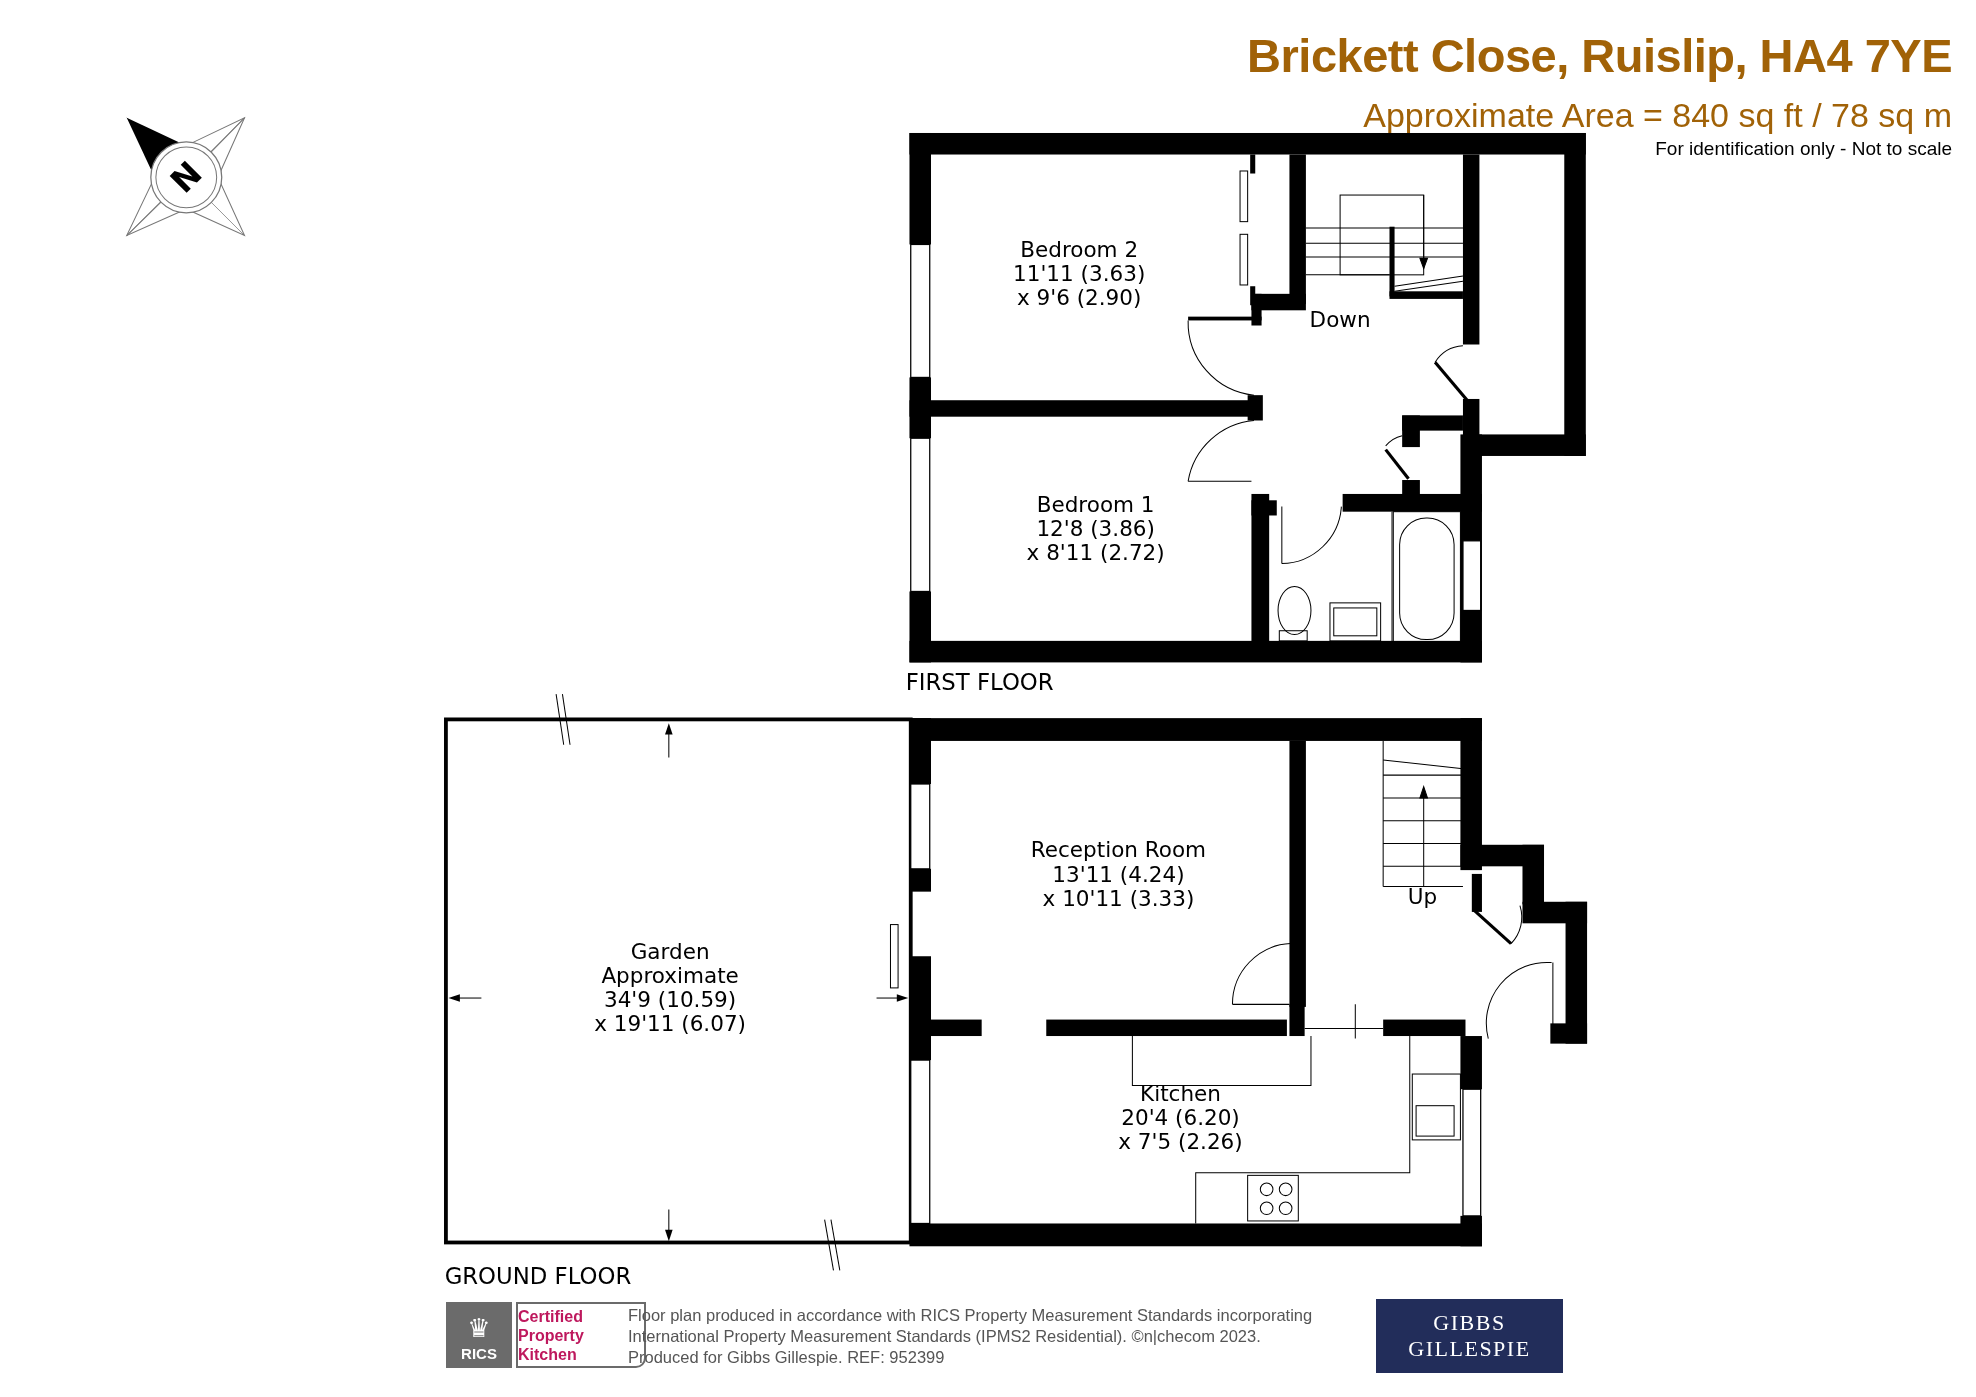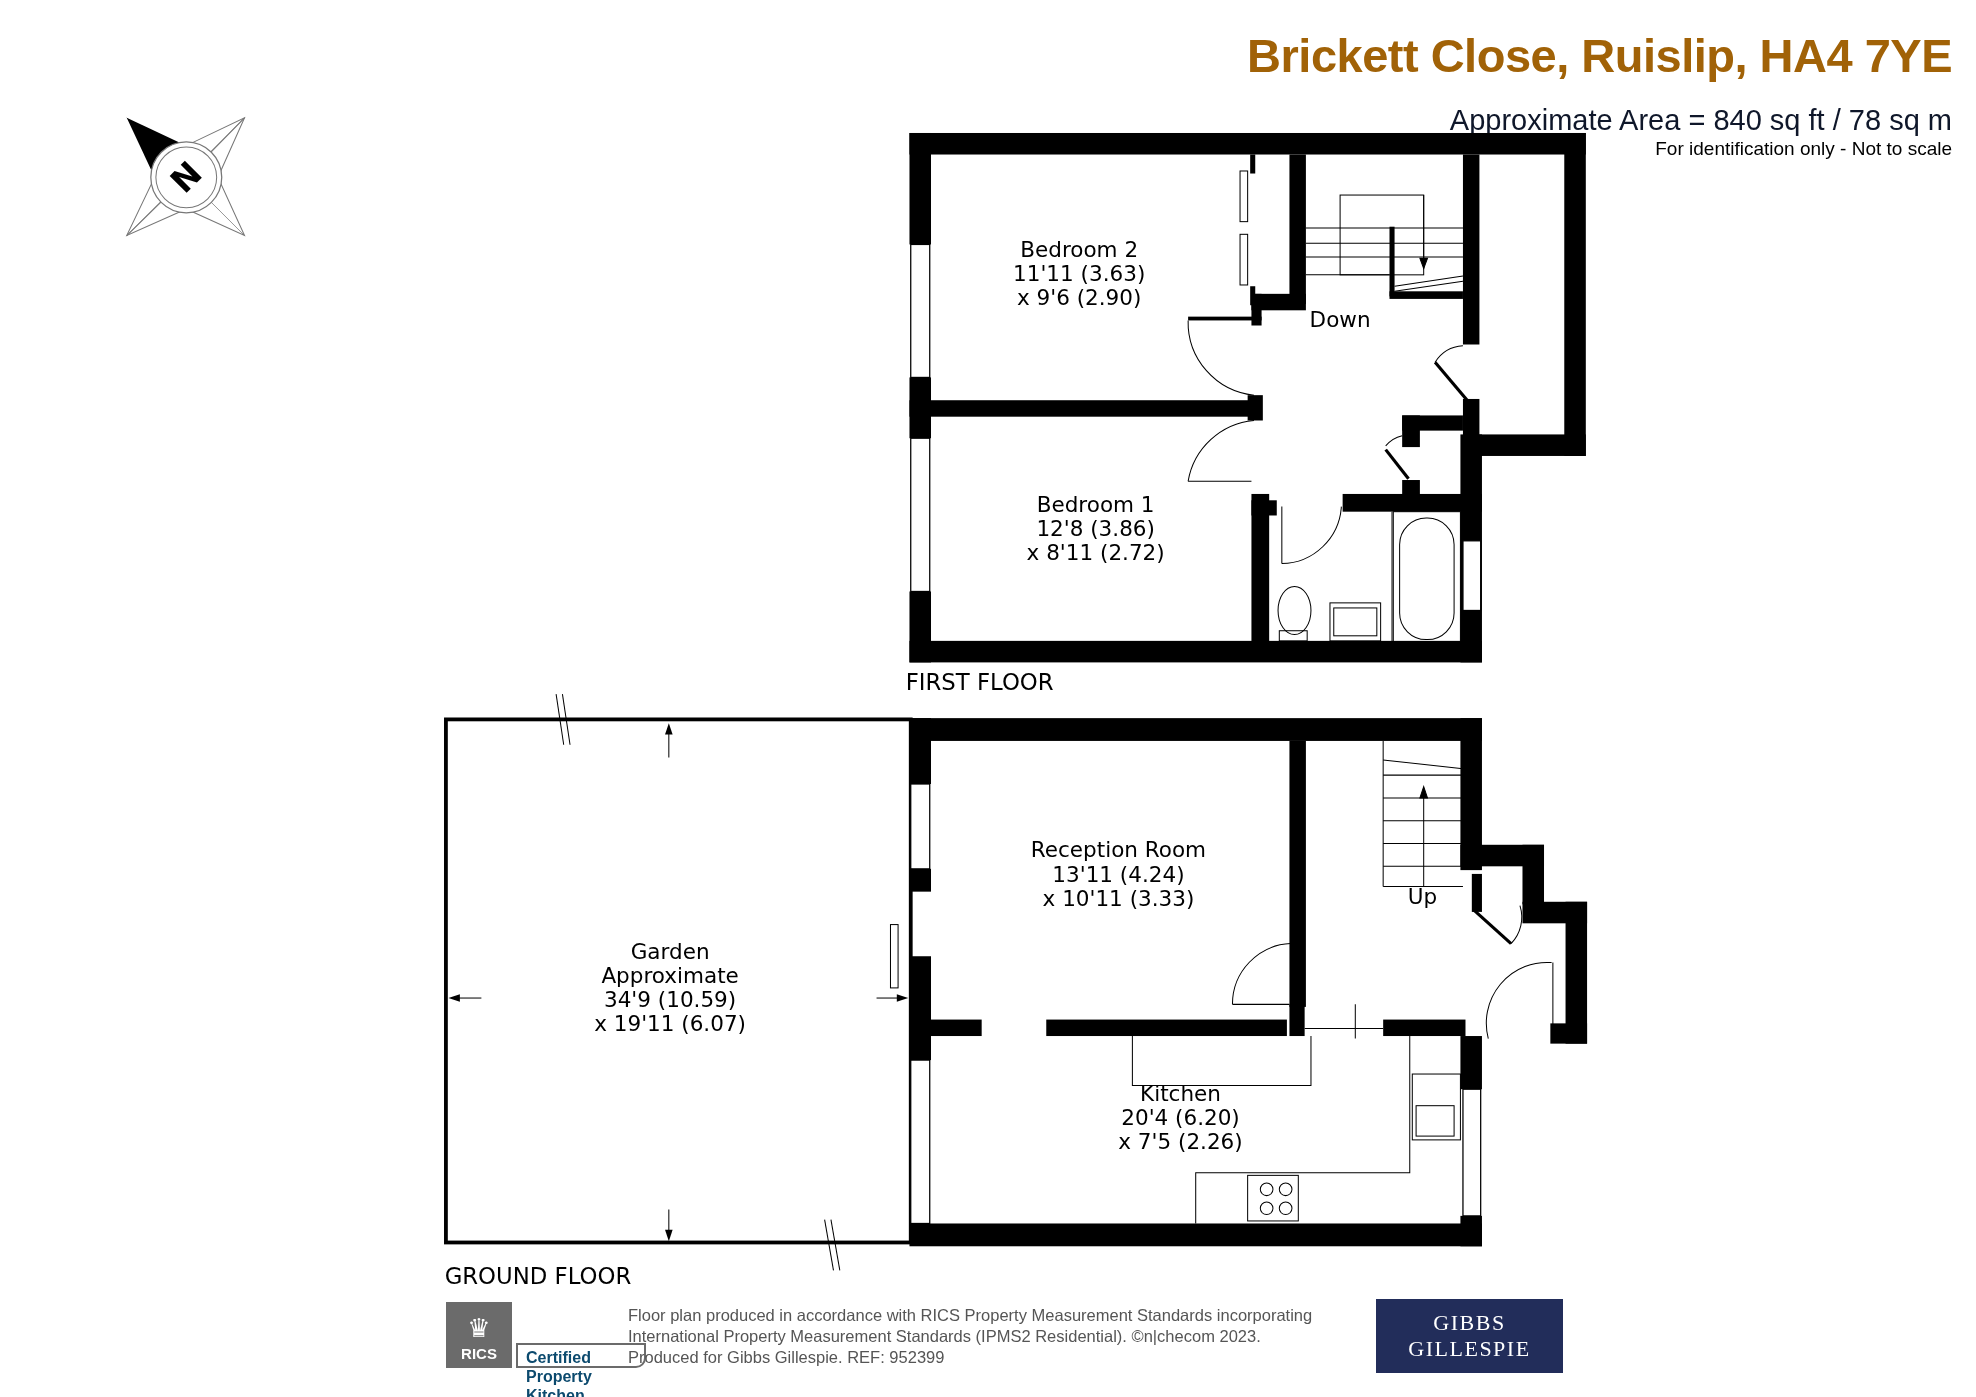--- a/index.html
+++ b/index.html
@@ -1,28 +1,28 @@
 <!DOCTYPE html>
 <html><head>
 <meta charset="utf-8">
 <style>
   html,body{margin:0;padding:0;background:#fff;}
   body{width:1976px;height:1397px;position:relative;overflow:hidden;font-family:"Liberation Sans",sans-serif;}
   .title{position:absolute;right:24px;top:28px;font-size:47px;font-weight:bold;color:#a16207;letter-spacing:-0.5px;}
-  .area{position:absolute;right:24px;top:104px;font-size:29px;color:#0f172a;}
+  .area{position:absolute;right:24px;top:96px;font-size:34px;color:#a16207;}
   .note{position:absolute;right:24px;top:138px;font-size:19px;color:#000;}
   svg.plan{position:absolute;left:0;top:0;}
   .lbl{font-family:"DejaVu Sans",sans-serif;font-size:17px;fill:#000;text-anchor:middle;}
   .floorlbl{font-family:"DejaVu Sans",sans-serif;font-size:18px;fill:#000;}
   .footer-text{position:absolute;left:628px;top:1305px;font-size:16.5px;color:#555;line-height:21px;}
   .rics{position:absolute;left:446px;top:1302px;width:200px;height:66px;display:flex;}
   .rics-left{width:66px;background:#6b6b6b;color:#fff;display:flex;flex-direction:column;align-items:center;justify-content:flex-end;padding-bottom:6px;box-sizing:border-box;}
   .rics-left .lion{font-size:26px;line-height:26px;margin-bottom:4px;}
   .rics-left .rt{font-weight:bold;font-size:15px;}
-  .rics-right{flex:1;border:2px solid #6b6b6b;border-left:none;border-radius:0 0 10px 0;padding:3px 8px;box-sizing:border-box;color:#0c4a6e;font-weight:bold;font-size:16px;line-height:19px;margin-left:4px;border-left:2px solid #6b6b6b;margin-top:41px;}
+  .rics-right{flex:1;border:2px solid #6b6b6b;border-left:none;border-radius:0 0 10px 0;padding:3px 0;box-sizing:border-box;color:#be185d;font-weight:bold;font-size:16px;line-height:19px;margin-left:4px;border-left:2px solid #6b6b6b;}
   .gibbs{position:absolute;left:1376px;top:1299px;width:187px;height:74px;background:#222d5a;color:#fff;font-family:"Liberation Serif",serif;font-size:22px;letter-spacing:1.5px;text-align:center;line-height:26px;display:flex;flex-direction:column;justify-content:center;}
 </style>
 </head>
 <body>
 
 <div class="title">Brickett Close, Ruislip, HA4 7YE</div>
 <div class="area">Approximate Area = 840 sq ft / 78 sq m</div>
 <div class="note">For identification only - Not to scale</div>
 
 <svg class="plan" width="1976" height="1397" viewBox="0 0 1560 1103" xmlns="http://www.w3.org/2000/svg">

